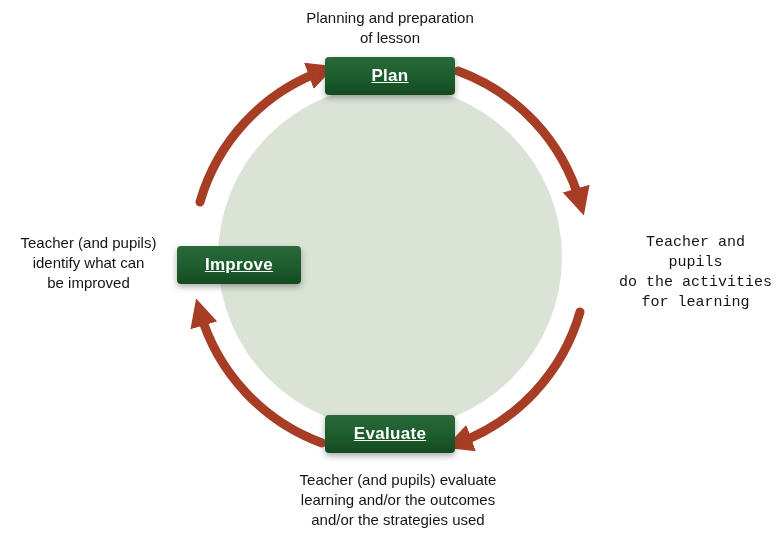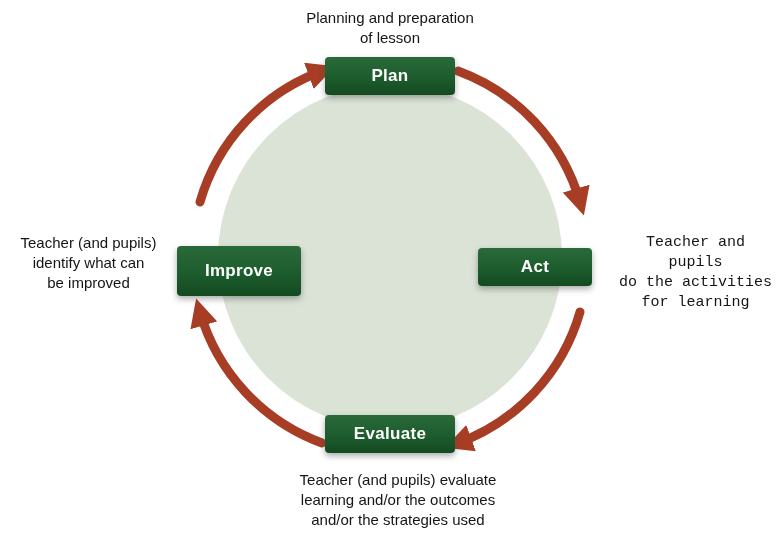--- a/index.html
+++ b/index.html
@@ -32,25 +32,26 @@
     display: flex;
     align-items: center;
     justify-content: center;
     background: linear-gradient(180deg, #2a6a3a 0%, var(--node-green, #1c5c2d) 55%, #134a20 100%);
     border-radius: 4px;
     box-shadow: 0 3px 6px rgba(70, 70, 70, 0.45);
     color: #ffffff;
     font-weight: bold;
     font-size: 17px;
     letter-spacing: 0.3px;
+    text-decoration: underline;
   }
   .node-plan     { left: 325px; top: 57px;  width: 130px; height: 38px; }
   .node-act      { left: 478px; top: 248px; width: 114px; height: 38px; }
   .node-evaluate { left: 325px; top: 415px; width: 130px; height: 38px; justify-content: center; }
-  .node-improve  { left: 177px; top: 246px; width: 124px; height: 50px; }
+  .node-improve  { left: 177px; top: 246px; width: 124px; height: 38px; }
   .annotation {
     position: absolute;
     color: #151515;
     font-size: 15px;
     line-height: 20px;
     text-align: center;
     white-space: pre-line;
   }
   .annotation-plan     { left: 260px; top: 8px;   width: 260px; }
   .annotation-act      { left: 618px; top: 233px; width: 155px; font-family: Liberation Mono, monospace; }
@@ -89,23 +90,20 @@
 and/or the strategies used</div>
 
   <div class="annotation annotation-improve">Teacher (and pupils)
 identify what can
 be improved</div>
 
   <div class="node node-plan">
     <span>Plan</span>
   </div>
 
-  <div class="node node-act">
-    <span>Act</span>
-  </div>
 
   <div class="node node-evaluate">
     <span>Evaluate</span>
   </div>
 
   <div class="node node-improve">
     <span>Improve</span>
   </div>
 
 </div>

